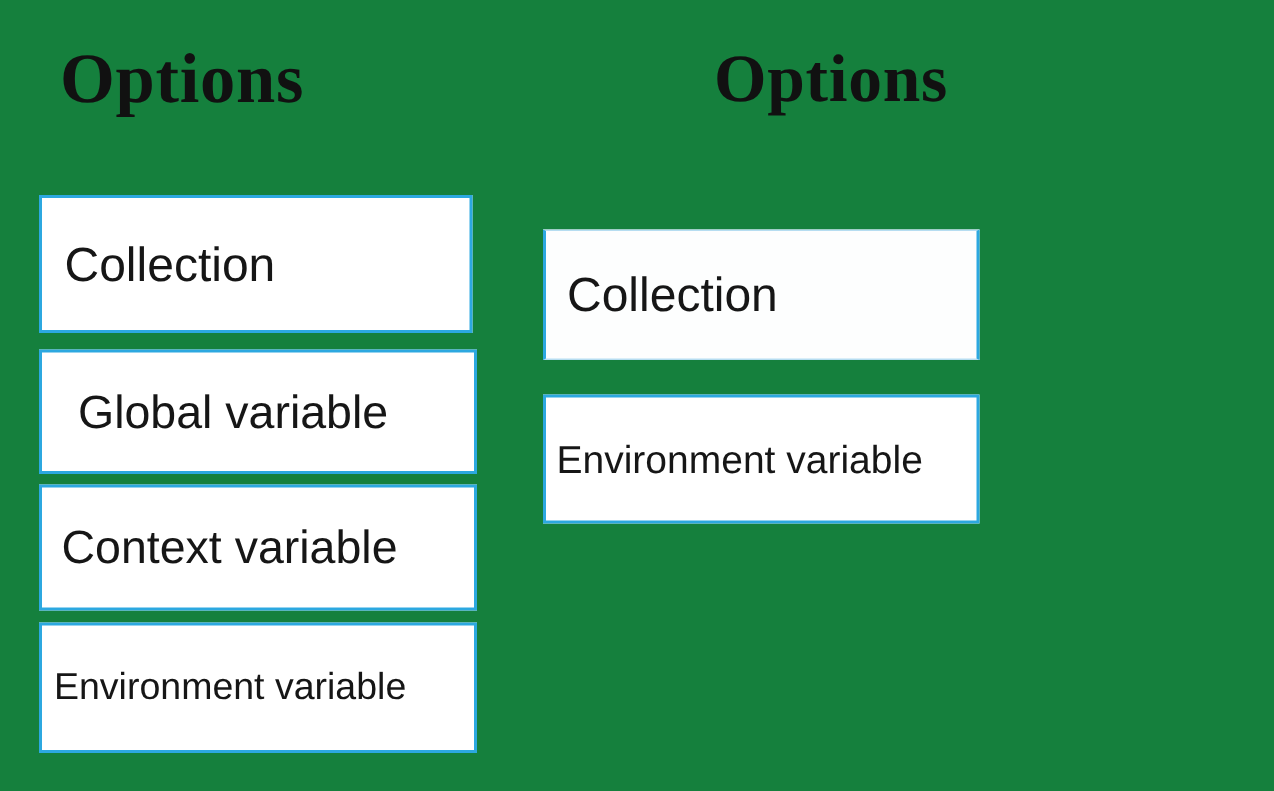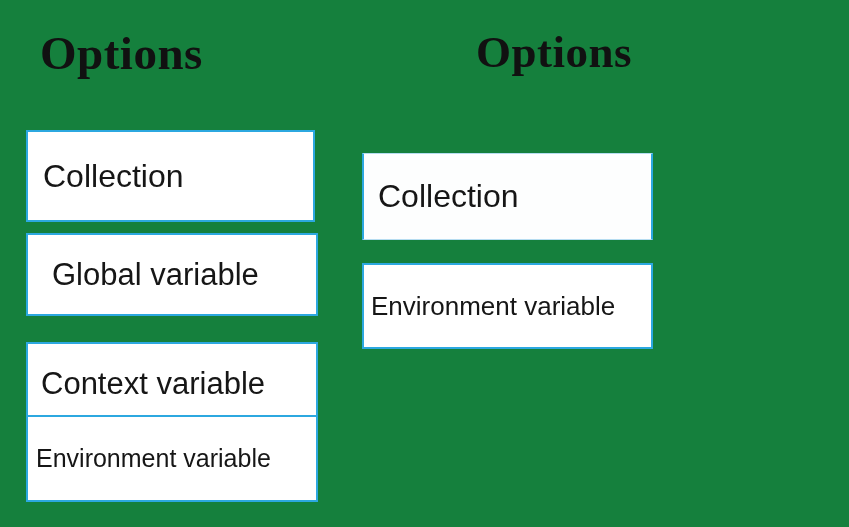--- a/index.html
+++ b/index.html
@@ -41,21 +41,21 @@
     display: flex;
     align-items: center;
     color: #161616;
     white-space: nowrap;
     overflow: hidden;
     cursor: default;
   }
   
   #opt-0 { left: 26px;  top: 130px; width: 289px; height: 92px; font-size: 32px; padding-left: 15px; }
   #opt-1 { left: 26px;  top: 233px; width: 292px; height: 83px; font-size: 31px; padding-left: 24px; }
-  #opt-2 { left: 26px;  top: 342px; width: 292px; height: 84px; font-size: 31px; padding-left: 13px; }
+  #opt-2 { left: 26px;  top: 323px; width: 292px; height: 84px; font-size: 31px; padding-left: 13px; }
   #opt-3 { left: 26px;  top: 415px; width: 292px; height: 87px; font-size: 25px; padding-left: 8px;  }
   
   #ans-0 {
     left: 362px; top: 153px; width: 291px; height: 87px;
     font-size: 32px; padding-left: 14px;
     border-left: 2px solid #2ca8e0;
     border-right: 2px solid #2ca8e0;
     border-top: 1px solid #b6ddf1;
     border-bottom: 1px solid #b6ddf1;
     background: #fdfefe;

